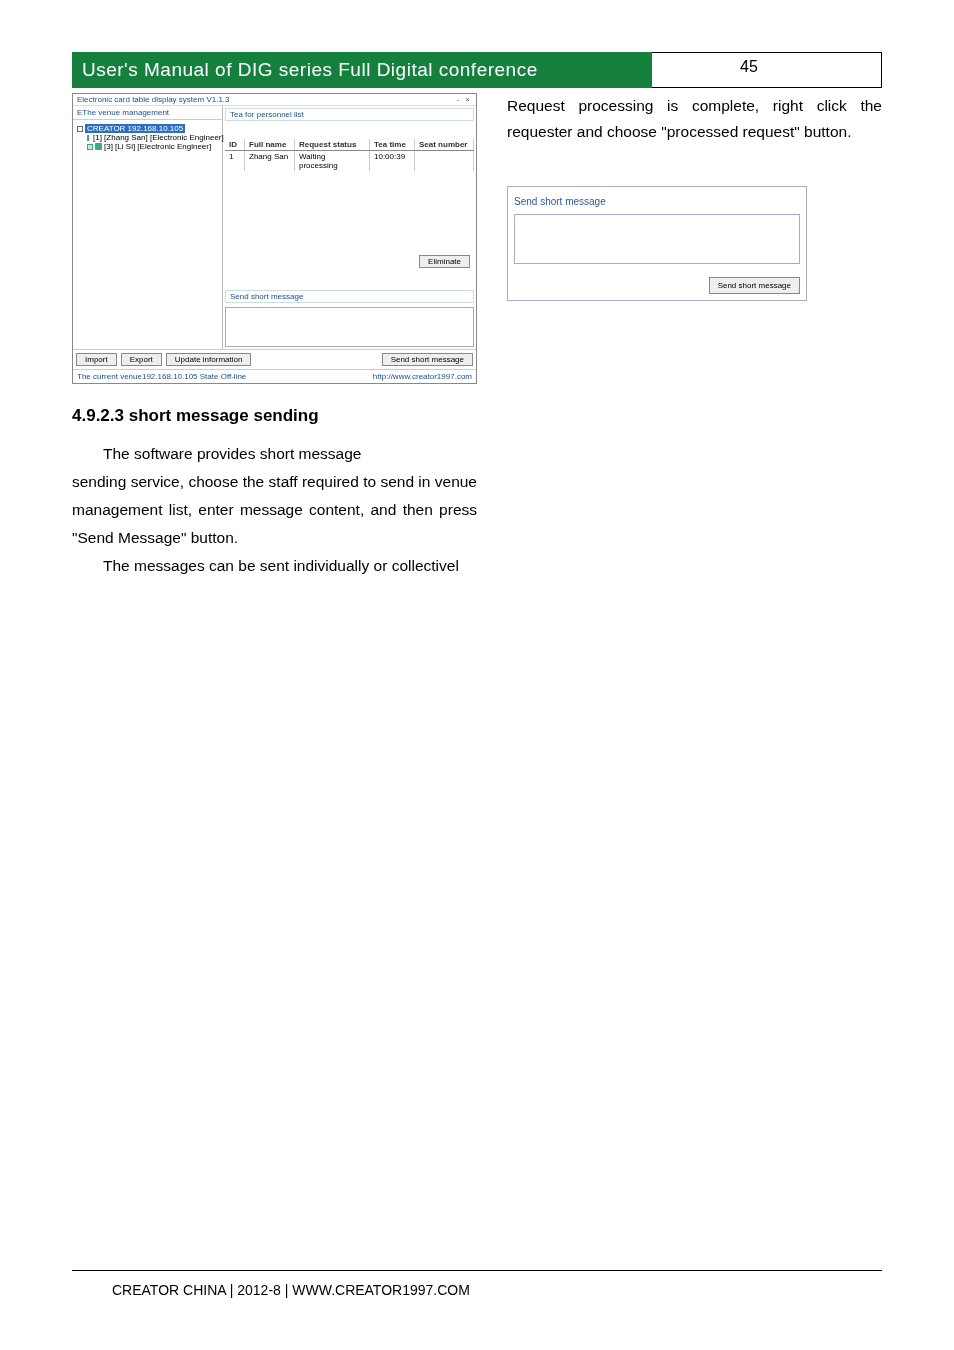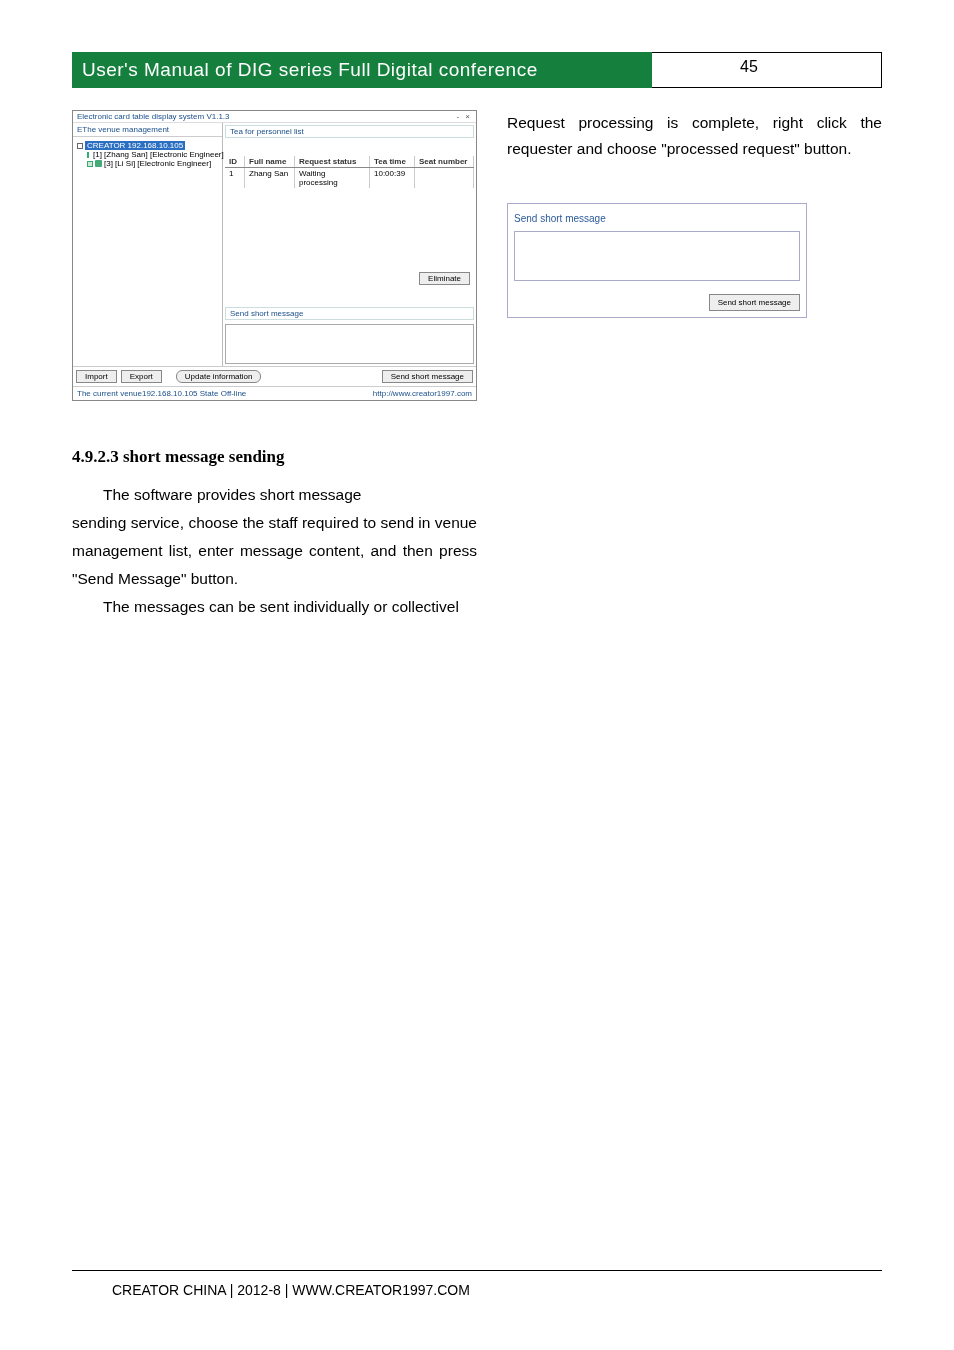--- a/index.html
+++ b/index.html
@@ -35,21 +35,21 @@
   }
   .page-number {
     position: absolute;
     left: 740px;
     top: 58px;
     font-size: 16px;
   }
   .content {
     position: absolute;
     left: 72px;
-    top: 110px;
+    top: 93px;
     width: 810px;
   }
   .two-col {
     display: flex;
     gap: 30px;
   }
   .col-left { width: 405px; }
   .col-right { width: 375px; font-size: 15.5px; line-height: 1.7; text-align: justify; }
 
   
@@ -114,24 +114,23 @@
     background:#fff;
   }
   .mini-panel .mini-send {
     text-align:right;
     margin-top:12px;
   }
   .mini-panel .mini-send .btn { color:#000; }
 
   
   .section-heading {
-    margin-top: 46px;
+    margin-top: 22px;
     font-size: 17px;
     font-weight: bold;
-    font-family: Liberation Serif, serif;
   }
   .body-text {
     margin-top: 14px;
     font-size: 15.5px;
     line-height: 1.8;
     width: 405px;
     text-align: justify;
   }
   .body-text p { text-indent: 2em; }
   .body-text p.noin { text-indent: 0; }
@@ -210,21 +209,21 @@
               </div>
             </div>
             <div class="panel-header">Send short message</div>
             <div class="msg-box"></div>
           </div>
         </div>
         <div class="bottom-row">
           <div class="bottom-btns">
             <span class="btn">Import</span>
             <span class="btn">Export</span>
-            <span class="btn" style="margin-left:10px;border-radius:6px;">Update information</span>
+            <span class="btn" style="margin-left:0;">Update information</span>
           </div>
           <span class="btn">Send short message</span>
         </div>
         <div class="status-bar">
           <span>The current venue192.168.10.105    State  Off-line</span>
           <span>http://www.creator1997.com</span>
         </div>
       </div>
 
       <div class="section-heading">4.9.2.3   short message sending</div>

